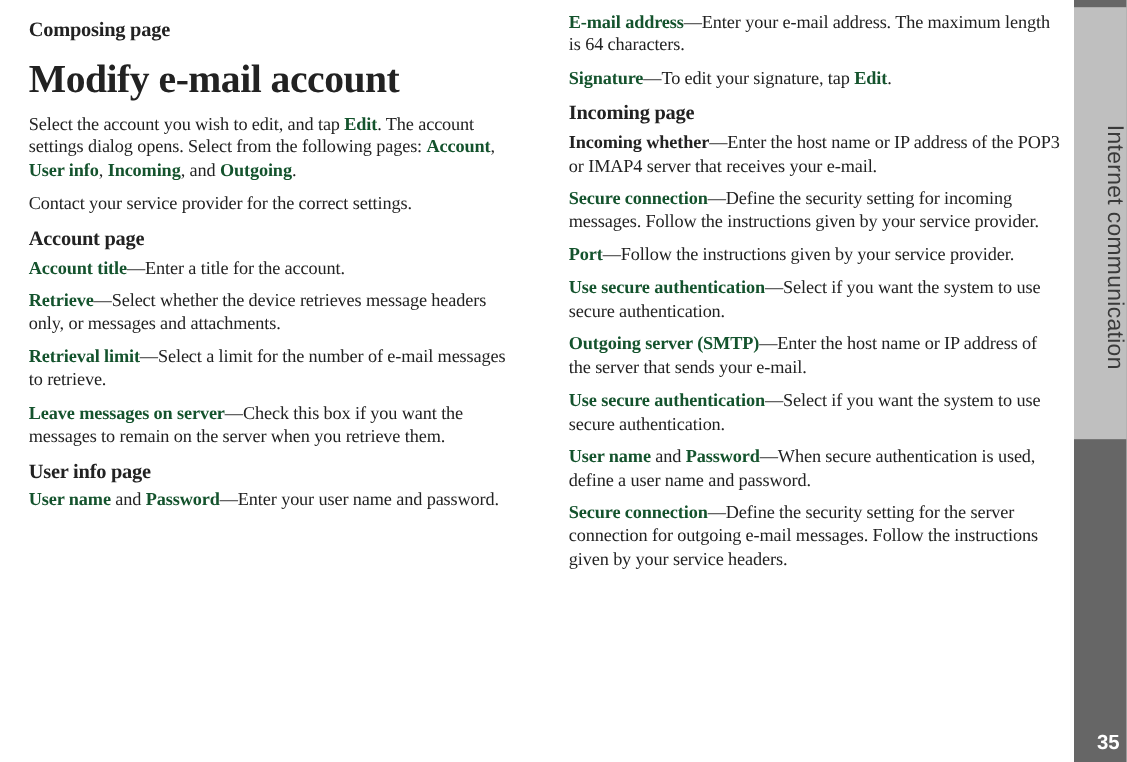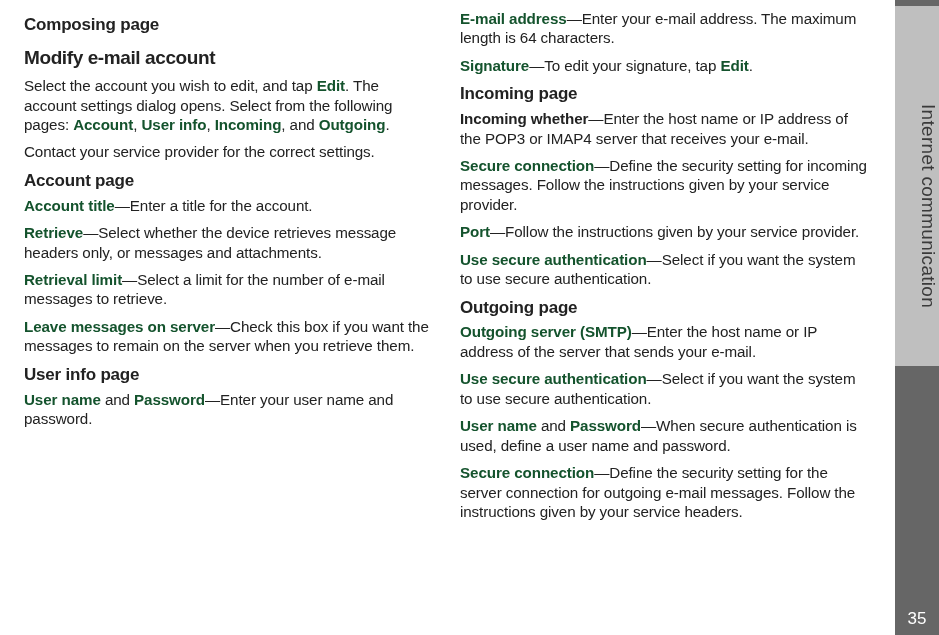--- a/index.html
+++ b/index.html
@@ -5,31 +5,32 @@
   * { box-sizing: border-box; margin: 0; padding: 0; }
   html, body { width: 939px; height: 635px; background: #fff; font-family: "Helvetica Neue", Arial, sans-serif; color: #222; }
   .page {
     position: relative;
     width: 939px;
     height: 635px;
     padding: 6px 0 0 24px;
   }
   .columns {
     display: flex;
-    gap: 26px;
+    gap: 40px;
     height: 590px;
+    font-family: Liberation Serif, serif;
   }
   .col {
     width: 410px;
     font-size: 15.2px;
     line-height: 1.28;
     letter-spacing: -0.1px;
   }
   h3.section { font-weight: 700; font-size: 17px; margin: 8px 0 4px; letter-spacing: -0.2px; }
-  h2.modify { font-weight: 700; font-size: 19px; margin: 10px 0 6px; letter-spacing: -0.4px; }
+  h2.modify { font-weight: 700; font-size: 33px; margin: 10px 0 6px; letter-spacing: -0.4px; }
   p { margin: 3px 0 8px; }
   .gray-b { color: #14532d; font-weight: 700; }
   .black-b { font-weight: 700; }
   .sidebar {
     position: absolute;
     right: 0; top: 0;
     width: 44px; height: 635px;
     background: #666;
   }
   .sidebar-top {
@@ -46,23 +47,23 @@
     font-size: 19px;
     color: #3a3a3a;
     letter-spacing: 0.3px;
     padding-top: 40px;
   }
   .page-num {
     position: absolute;
     bottom: 6px; right: 6px;
     width: 32px;
     color: #fff;
-    font-weight: 400;
+    font-weight: 700;
     font-size: 17px;
-    text-align: center;
+    text-align: right;
   }
   .menu-icon {
     display: inline-block;
     vertical-align: -2px;
     width: 15px; height: 13px;
     margin: 0 2px;
   }
   .menu-icon span {
     display: block; height: 2.2px; background: #333; margin: 1.8px 0;
   }
@@ -117,21 +118,20 @@
       <p>
         <span class="gray-b">Secure connection</span><span>—Define the security setting for incoming messages. Follow the instructions given by your service provider.</span>
       </p>
       <p>
         <span class="gray-b">Port</span><span>—Follow the instructions given by your service provider.</span>
       </p>
       <p>
         <span class="gray-b">Use secure authentication</span><span>—Select if you want the system to use secure authentication.</span>
       </p>
 
-      <h3 class="section">Outgoing page</h3>
       <p>
         <span class="gray-b">Outgoing server (SMTP)</span><span>—Enter the host name or IP address of the server that sends your e-mail.</span>
       </p>
       <p>
         <span class="gray-b">Use secure authentication</span><span>—Select if you want the system to use secure authentication.</span>
       </p>
       <p>
         <span class="gray-b">User name</span><span> and </span><span class="gray-b">Password</span><span>—When secure authentication is used, define a user name and password.</span>
       </p>
       <p>

